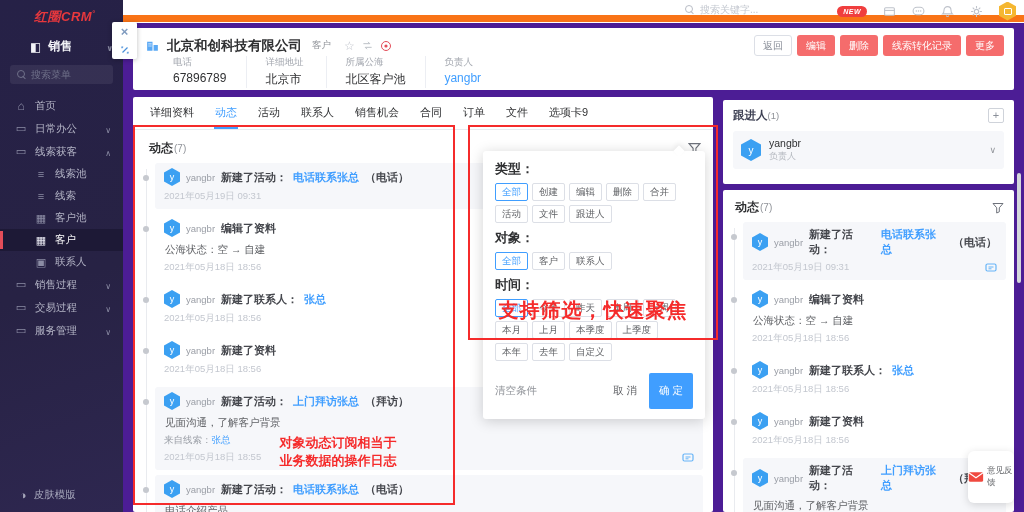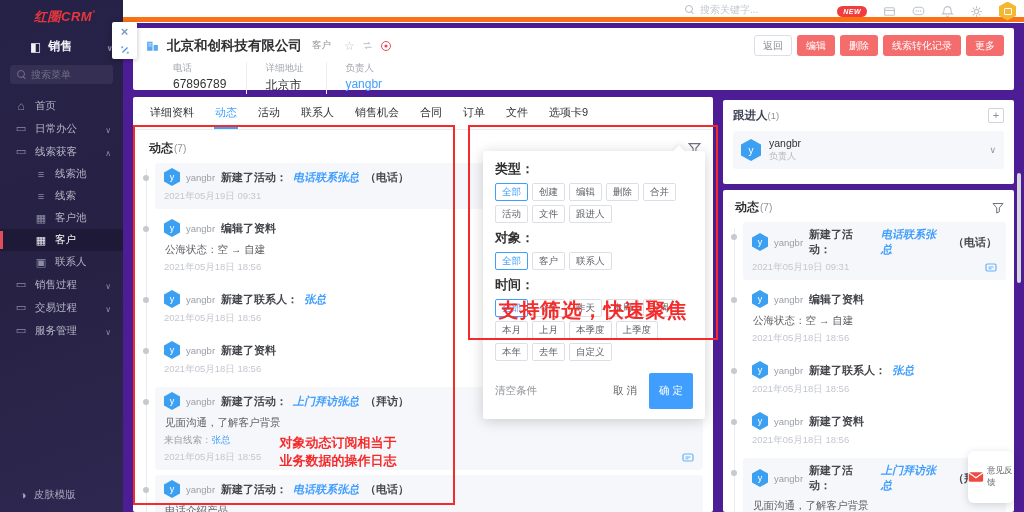--- a/index.html
+++ b/index.html
@@ -29,21 +29,21 @@
   .s-item .chev { margin-left:auto; margin-right:12px; }
   .chev[data-chev="down"]::before { content:"∨"; font-size:8px; color:#8c8da5; }
   .chev[data-chev="up"]::before { content:"∧"; font-size:8px; color:#8c8da5; }
   .ic[data-icon="chart"]::before { content:"◧"; } .ic[data-icon="home"]::before { content:"⌂"; font-size:12px; }
   .ic[data-icon="folder"]::before { content:"▭"; } .ic[data-icon="lead"]::before { content:"≡"; }
   .ic[data-icon="building"]::before { content:"▦"; } .ic[data-icon="contact"]::before { content:"▣"; }
   .s-foot { position:absolute; bottom:10px; left:0; width:100%; display:flex; align-items:center; gap:7px; padding-left:20px; font-size:10.5px; color:#a6a7bb; }
   .s-foot .ic::before { content:"◑"; font-size:11px; }
 
   
-  .topbar { position:absolute; left:123px; top:0; width:901px; height:22px; background:#fff; border-bottom:5px solid #f97316; z-index:1; }
+  .topbar { position:absolute; left:123px; top:0; width:901px; height:22px; background:#fff; border-bottom:7px solid #f97316; z-index:1; }
   .tb-search { position:absolute; left:562px; top:4px; display:flex; align-items:center; gap:6px; }
   .tb-search .mag::before { border-color:#b9bdc6; } .tb-search .mag::after { background:#b9bdc6; }
   .tb-search input { border:0; outline:none; font-size:10px; color:#606266; width:120px; }
   .tb-search input::placeholder { color:#c3c7cf; }
   .tb-icons { position:absolute; right:8px; top:0; height:22px; display:flex; align-items:center; gap:16px; }
   .badge-new { background:#f03e3e; color:#fff; font-size:7px; font-weight:bold; font-style:italic; padding:2px 6px; border-radius:8px; letter-spacing:.5px; }
   .tb-ic { color:#bfc3cb; }
   .hexa { width:17px; height:19px; clip-path:polygon(50% 0,100% 25%,100% 75%,50% 100%,0 75%,0 25%); background:#f5b731; display:flex; align-items:center; justify-content:center; }
   .hexa .bars { width:8px; height:7px; border:1px solid #fff; border-radius:1px; }
 
@@ -55,21 +55,21 @@
   .company-card { left:10px; top:5px; width:881px; height:62px; padding:7px 10px 0 12px; }
   .cc-row1 { display:flex; align-items:center; gap:7px; }
   .b-icon { color:#5aa9f5; }
   .cc-name { font-size:13.5px; font-weight:bold; color:#303133; }
   .cc-tag { font-size:9.5px; color:#909399; margin-left:3px; }
   .cc-star { color:#c0c4cc; font-size:12px; margin-left:6px; cursor:pointer; }
   .cc-mini { color:#b7bbc2; cursor:pointer; }
   .cc-btns { margin-left:auto; display:flex; gap:5px; align-items:center; }
   .btn-plain { border:1px solid #dcdfe6; background:#fff; color:#8a8f99; font-size:10px; padding:2.5px 8px; border-radius:3px; cursor:pointer; }
   .btn-red { border:0; background:#f56c6c; color:#fff; font-size:10px; padding:3.5px 9px; border-radius:3px; cursor:pointer; }
-  .cc-fields { display:flex; margin-top:6px; margin-left:28px; }
+  .cc-fields { display:flex; margin-left:28px; }
   .field { padding:0 20px 0 0; margin-right:18px; border-right:1px solid #eceef3; min-width:62px; }
   .field:last-child { border-right:0; }
   .f-label { font-size:9.5px; color:#a3a7af; display:block; }
   .f-value { font-size:12px; color:#303133; margin-top:2px; display:block; }
   .f-value.link { color:#409eff; cursor:pointer; }
 
   
   .feed-card { left:10px; top:74px; width:580px; bottom:0; overflow:hidden; }
   .tabs { display:flex; gap:19px; padding:0 16px; border-bottom:1px solid #e8ebf0; }
   .tab { font-size:11px; color:#303133; padding:8px 1px 7px; cursor:pointer; border-bottom:2px solid transparent; }
@@ -81,21 +81,21 @@
   .feed-list { position:relative; padding:2px 10px 0 22px; }
   .feed-list::before { content:""; position:absolute; left:13px; top:8px; bottom:0; width:1px; background:#e9ebef; }
   .entry { position:relative; margin-bottom:5px; }
   .entry .dot { position:absolute; left:-12px; top:12px; width:6px; height:6px; border-radius:50%; background:#c6c9cf; }
   .bubble { border-radius:3px; padding:5px 9px 6px; }
   .entry.hl .bubble { background:#f6f7fa; }
   .row1 { display:flex; align-items:center; gap:6px; }
   .uhex { width:16px; height:18px; clip-path:polygon(50% 0,100% 25%,100% 75%,50% 100%,0 75%,0 25%); background:#3ba0f2; color:#fff; font-size:9px; display:flex; align-items:center; justify-content:center; flex:0 0 auto; cursor:pointer; }
   .uname { font-size:9.5px; color:#9a9ea6; cursor:pointer; }
   .act { font-size:11px; font-weight:bold; color:#45474d; }
-  .flink { font-size:11px; font-weight:bold; color:#409eff; cursor:pointer;font-style:italic; }
+  .flink { font-size:11px; font-weight:bold; color:#409eff; cursor:pointer; }
   .suffix { font-size:11px; font-weight:bold; color:#45474d; }
   .detail { font-size:10.5px; color:#606266; margin:6px 0 0 1px; }
   .srcrow { font-size:9.5px; color:#9a9ea6; margin-top:4px; }
   .srcrow a { color:#409eff; cursor:pointer; }
   .daterow { display:flex; align-items:center; justify-content:space-between; margin-top:4px; min-height:11px; }
   .fdate { font-size:9.5px; color:#c3c7cf; }
   .cmt { color:#66b4f7; cursor:pointer; }
 
   
   .filter-pop { left:360px; top:128px; width:222px; padding:9px 12px 10px; box-shadow:0 2px 14px rgba(0,0,0,.18); z-index:5; border-radius:3px; }
@@ -331,20 +331,24 @@
         <div class="field">
           <span class="f-label">电话</span>
           <span class="f-value">67896789</span>
         </div>
 
         <div class="field">
           <span class="f-label">详细地址</span>
           <span class="f-value">北京市</span>
         </div>
 
+        <div class="field">
+          <span class="f-label">所属公海</span>
+          <span class="f-value">北区客户池</span>
+        </div>
 
         <div class="field">
           <span class="f-label">负责人</span>
           <span class="f-value link">yangbr</span>
         </div>
       </div>
   </div>
 
   <div class="card feed-card">
     <div class="tabs">

